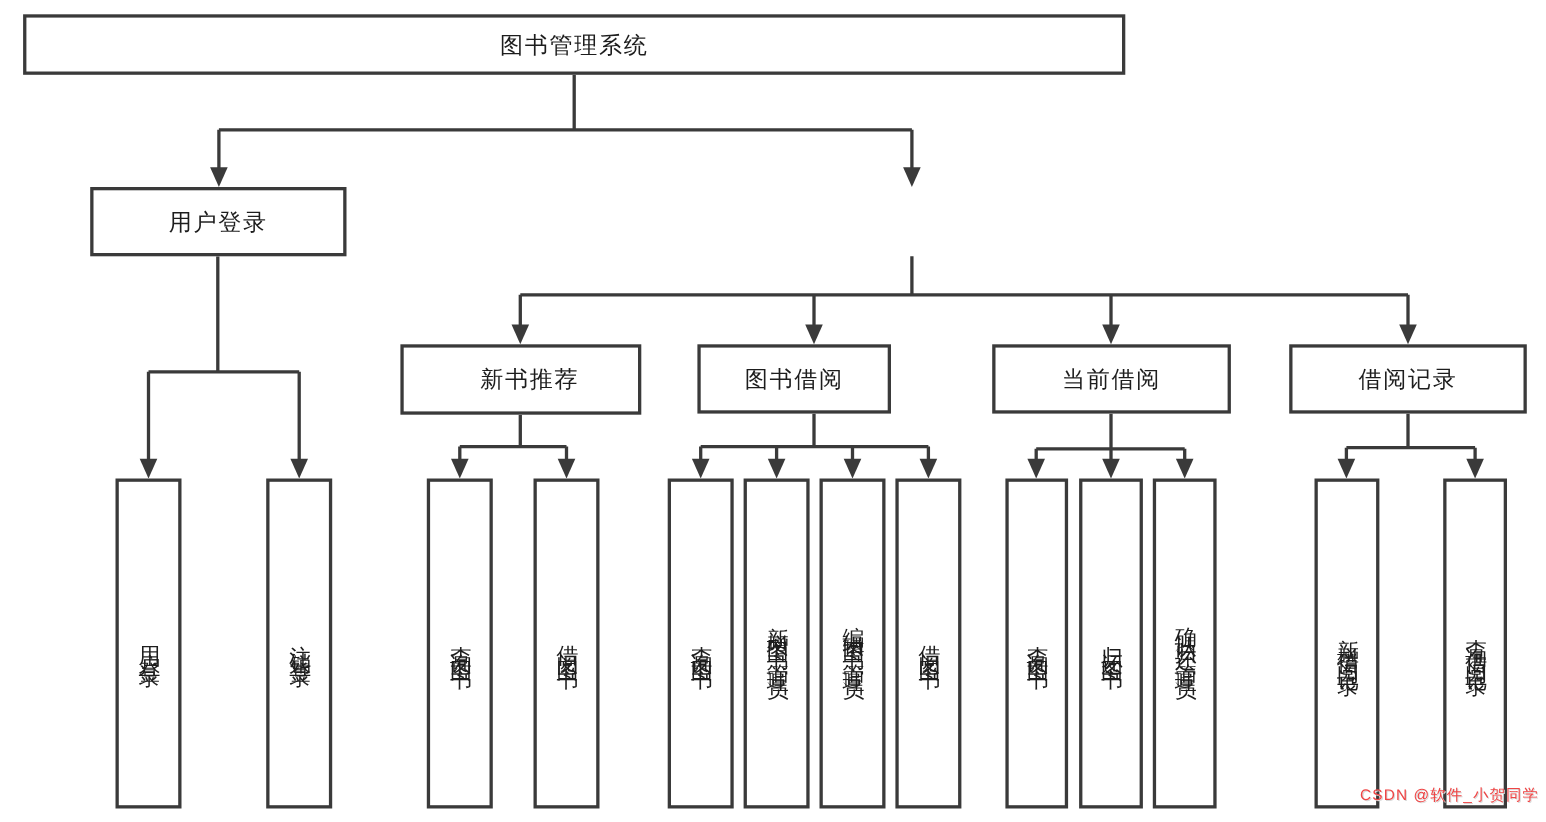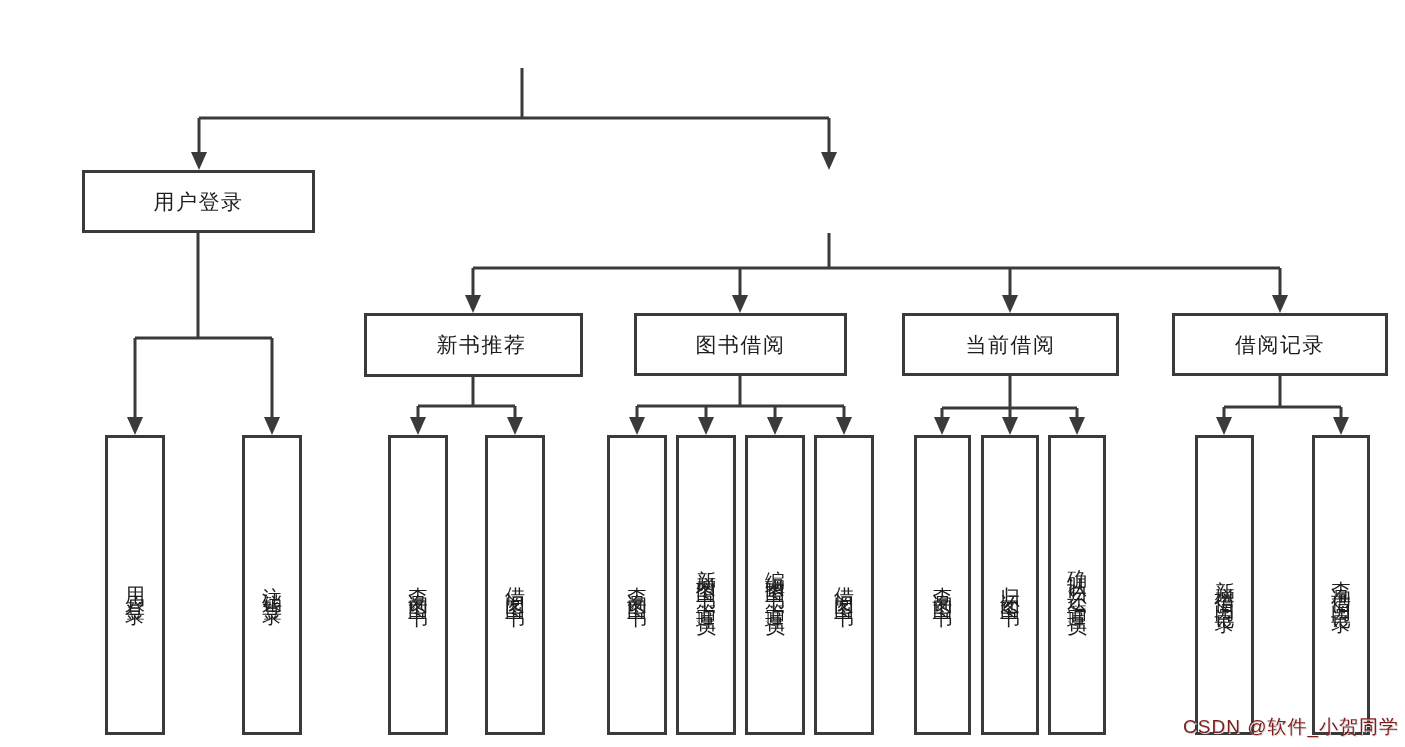--- a/index.html
+++ b/index.html
@@ -26,23 +26,23 @@
     writing-mode:vertical-lr;
     text-orientation:mixed;
     font-size:20px;
     line-height:1.05;
     letter-spacing:0.34em;
     white-space:nowrap;
   }
   .watermark {
     position:absolute;
     right:6px; top:714px;
-    font-size:19px;
+    font-size:14px;
     letter-spacing:1px;
-    color:#7f1d1d;
+    color:#ef4444;
     text-shadow:1px 1px 0 #d9d9d9;
     margin-left:12px;
   }
 </style>
 </head>
 <body>
 
 <div class="canvas">
 
   <svg class="connectors" viewBox="0 0 1405 747" xmlns="http://www.w3.org/2000/svg">
@@ -78,29 +78,32 @@
       <polygon points="775,435 767,417 783,417"></polygon>
       <polygon points="844,435 836,417 852,417"></polygon>
       <polygon points="942,435 934,417 950,417"></polygon>
       <polygon points="1010,435 1002,417 1018,417"></polygon>
       <polygon points="1077,435 1069,417 1085,417"></polygon>
       <polygon points="1224,435 1216,417 1232,417"></polygon>
       <polygon points="1341,435 1333,417 1349,417"></polygon>
     </g>
   </svg>
 
+  <div class="node hnode" style="left:21px; top:13px; width:1002px; height:55px;">
+    <span>图书管理系统</span>
+  </div>
 
   <div class="node hnode" style="left:82px; top:170px; width:233px; height:63px;">
     <span>用户登录</span>
   </div>
 
   <div class="node hnode" style="left:364px; top:313px; width:219px; height:64px;padding-left:16px;">
     <span>新书推荐</span>
   </div>
-  <div class="node hnode" style="left:634px; top:313px; width:213px; height:63px;">
+  <div class="node hnode" style="left:634px; top:313px; width:176px; height:63px;">
     <span>图书借阅</span>
   </div>
   <div class="node hnode" style="left:1172px; top:313px; width:216px; height:63px;">
     <span>借阅记录</span>
   </div>
   <div class="node hnode" style="left:902px; top:313px; width:217px; height:63px;">
     <span>当前借阅</span>
   </div>
 
   <div class="node vnode" style="left:105px; top:435px; width:60px; height:300px;">

